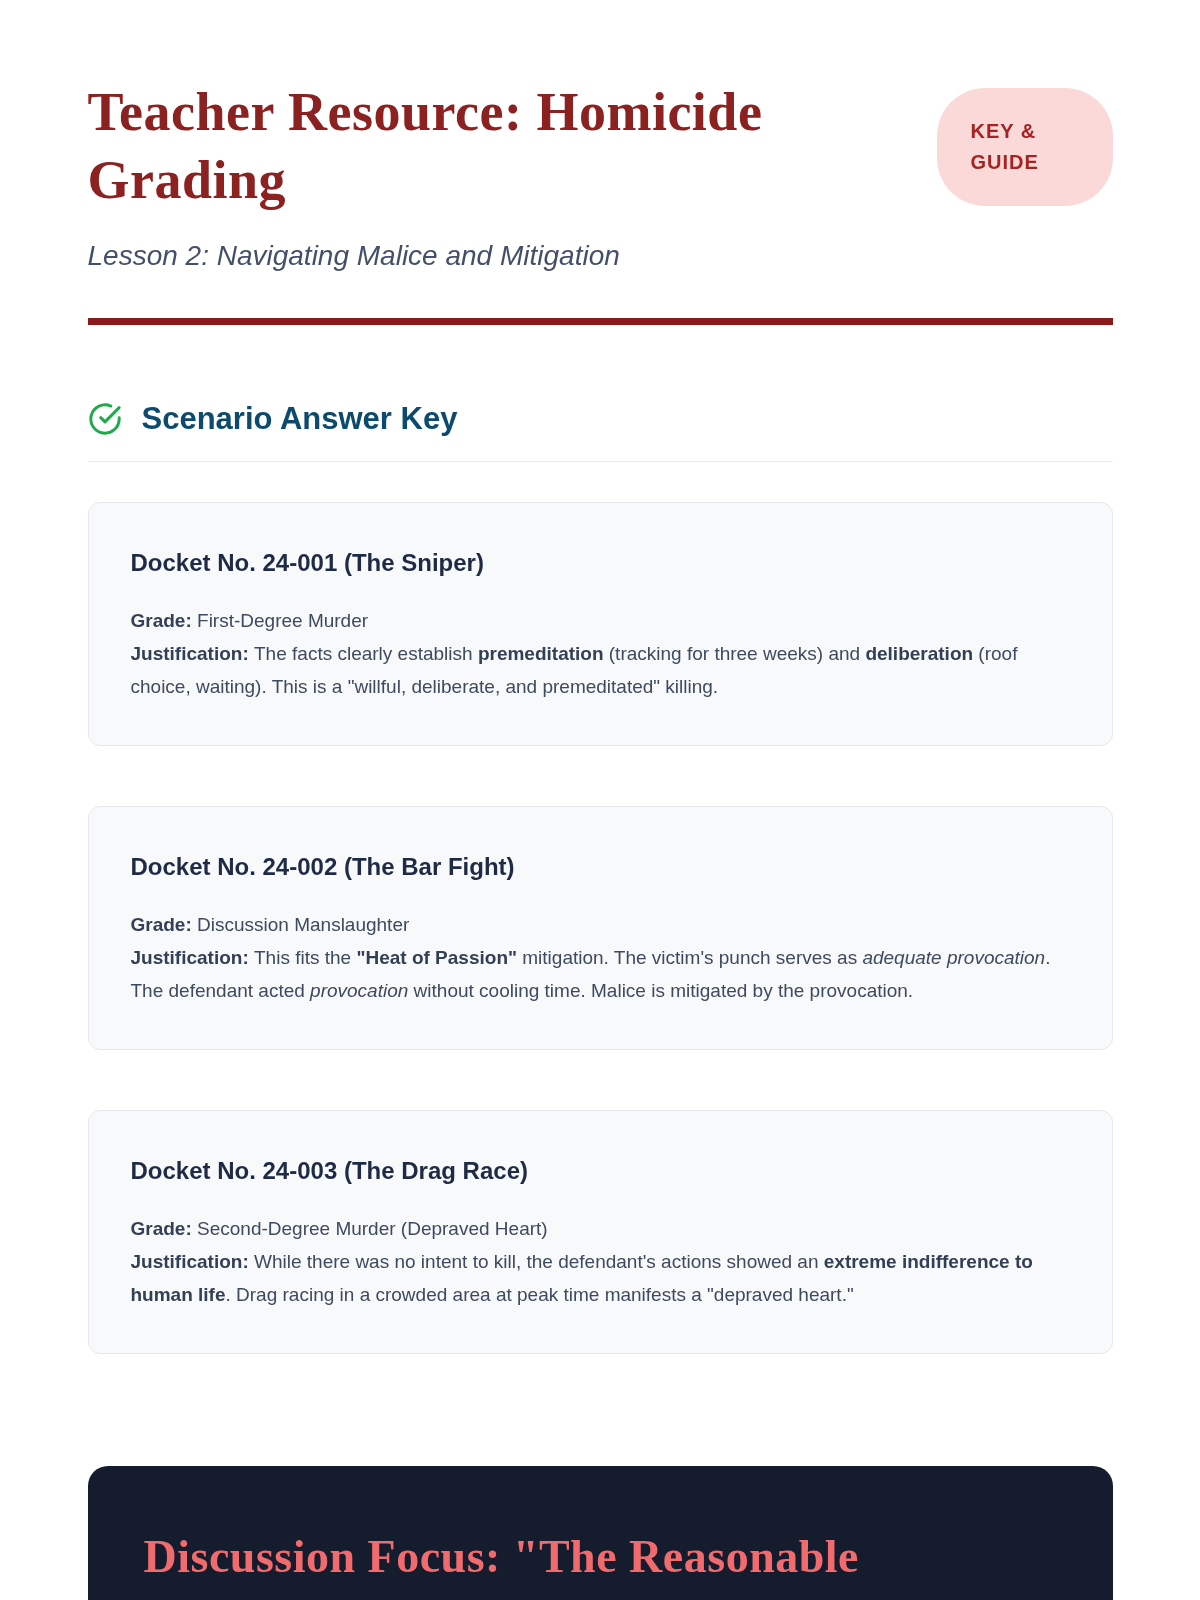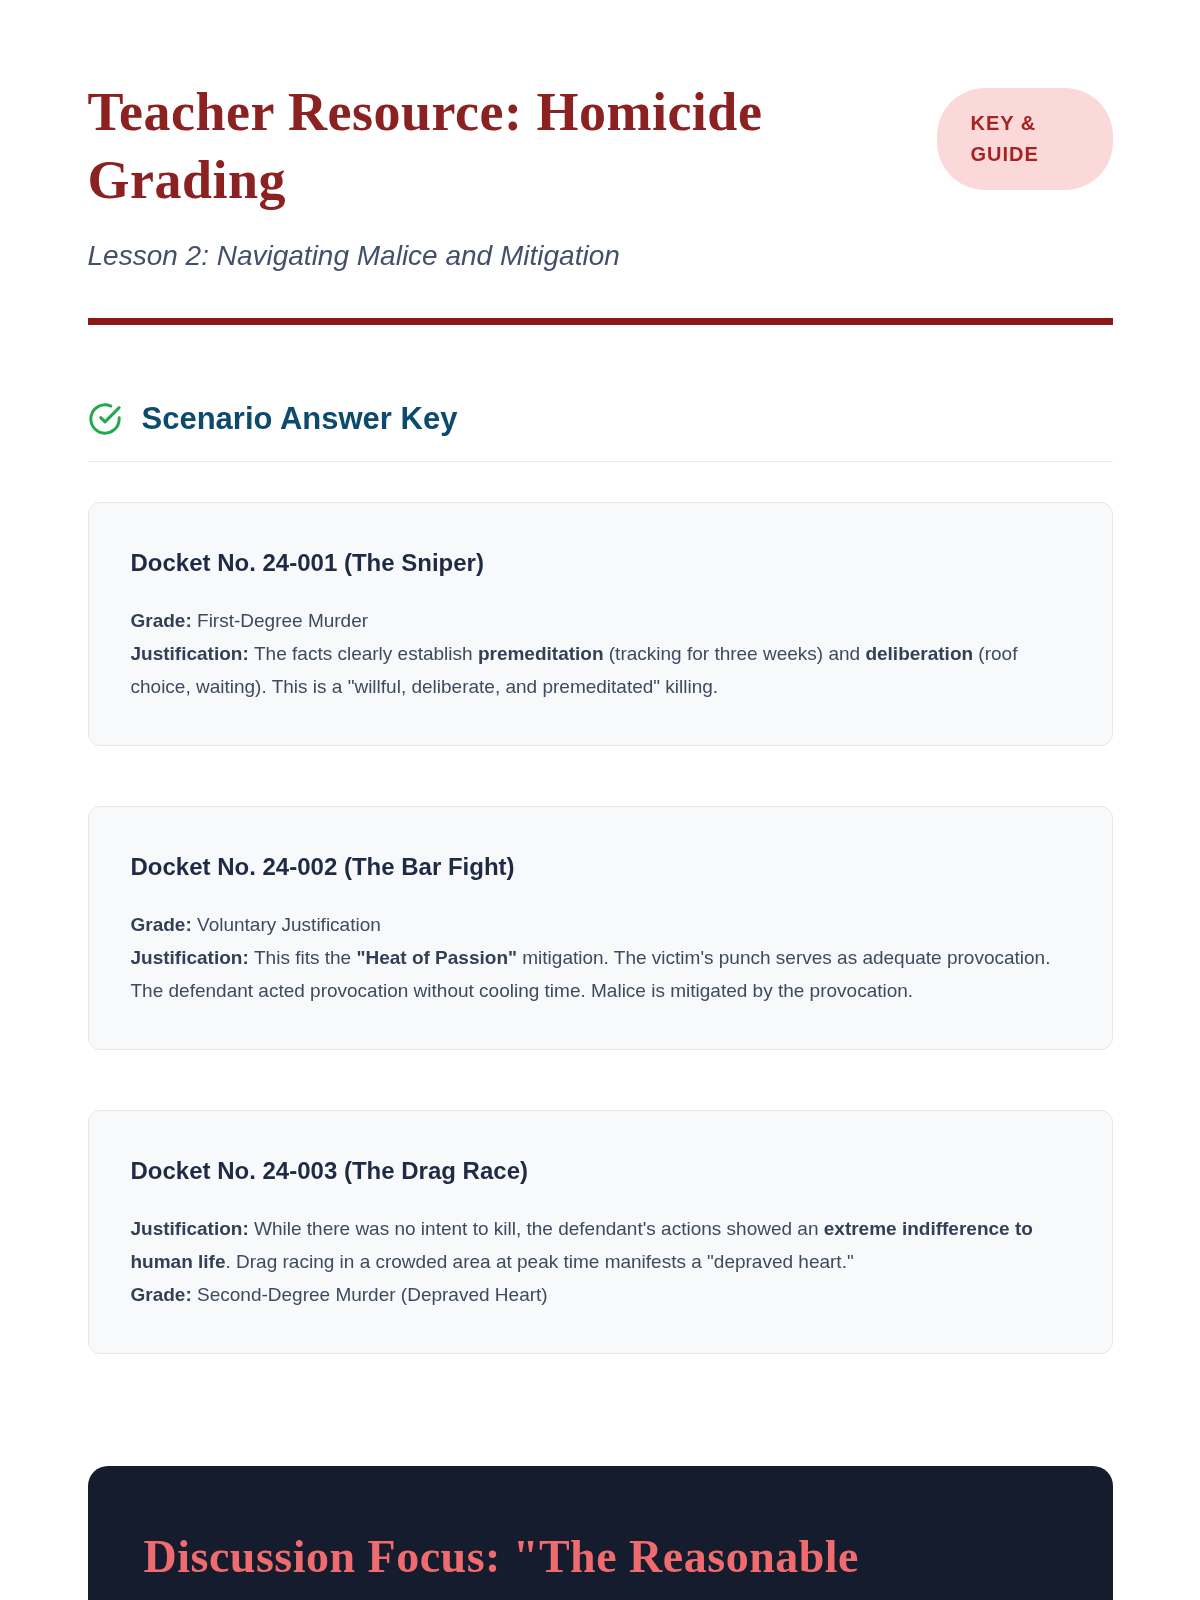--- a/index.html
+++ b/index.html
@@ -33,21 +33,21 @@
     letter-spacing: 0.5px;
   }
   .badge {
     background: #fbd9d9;
     color: #a62324;
     font-weight: 700;
     font-size: 20px;
     letter-spacing: 1px;
     line-height: 1.55;
     border-radius: 48px;
-    padding: 20px 34px;
+    padding: 28px 34px;
     width: 176px;
     margin-top: 10px;
     text-align: left;
     flex-shrink: 0;
   }
   .subtitle {
     margin-top: 26px;
     font-style: italic;
     font-size: 28px;
     color: #44506a;
@@ -87,21 +87,21 @@
     font-weight: 700;
     color: #1f2a44;
     margin-bottom: 27px;
   }
   .card-line {
     font-size: 19px;
     line-height: 33px;
     color: #3e4a5f;
   }
   .b { font-weight: 700; color: #333f54; text-align: center; }
-  .i { }
+  .i { font-style: italic; }
 
   
   .discussion {
     margin-top: 112px;
     background: #141c2e;
     border-radius: 20px;
     padding: 60px 56px 90px 56px;
     min-height: 300px;
   }
   .discussion-heading {
@@ -140,28 +140,28 @@
     </h2>
 
     <article class="card">
       <h3 class="card-title">Docket No. 24-001 (The Sniper)</h3>
       <p class="card-line"><span class="b">Grade: </span><span>First-Degree Murder</span></p>
       <p class="card-line"><span class="b">Justification: </span><span>The facts clearly establish </span><span class="b">premeditation</span><span> (tracking for three weeks) and </span><span class="b">deliberation</span><span> (roof choice, waiting). This is a "willful, deliberate, and premeditated" killing.</span></p>
     </article>
 
     <article class="card">
       <h3 class="card-title">Docket No. 24-002 (The Bar Fight)</h3>
-      <p class="card-line"><span class="b">Grade: </span><span>Voluntary Justification</span></p>
+      <p class="card-line"><span class="b">Grade: </span><span>Discussion Manslaughter</span></p>
       <p class="card-line"><span class="b">Justification: </span><span>This fits the </span><span class="b">"Heat of Passion"</span><span> mitigation. The victim's punch serves as </span><span class="i">adequate provocation</span><span>. The defendant acted </span><span class="i">provocation</span><span> without cooling time. Malice is mitigated by the provocation.</span></p>
     </article>
 
     <article class="card">
       <h3 class="card-title">Docket No. 24-003 (The Drag Race)</h3>
+      <p class="card-line"><span class="b">Grade: </span><span>Second-Degree Murder (Depraved Heart)</span></p>
       <p class="card-line"><span class="b">Justification: </span><span>While there was no intent to kill, the defendant's actions showed an </span><span class="b">extreme indifference to human life</span><span>. Drag racing in a crowded area at peak time manifests a "depraved heart."</span></p>
-      <p class="card-line"><span class="b">Grade: </span><span>Second-Degree Murder (Depraved Heart)</span></p>
     </article>
   </section>
 
   <section class="discussion">
     <h2 class="discussion-heading">Discussion Focus: "The Reasonable Person"</h2>
   </section>
 
 </div>
 
 </body></html>

